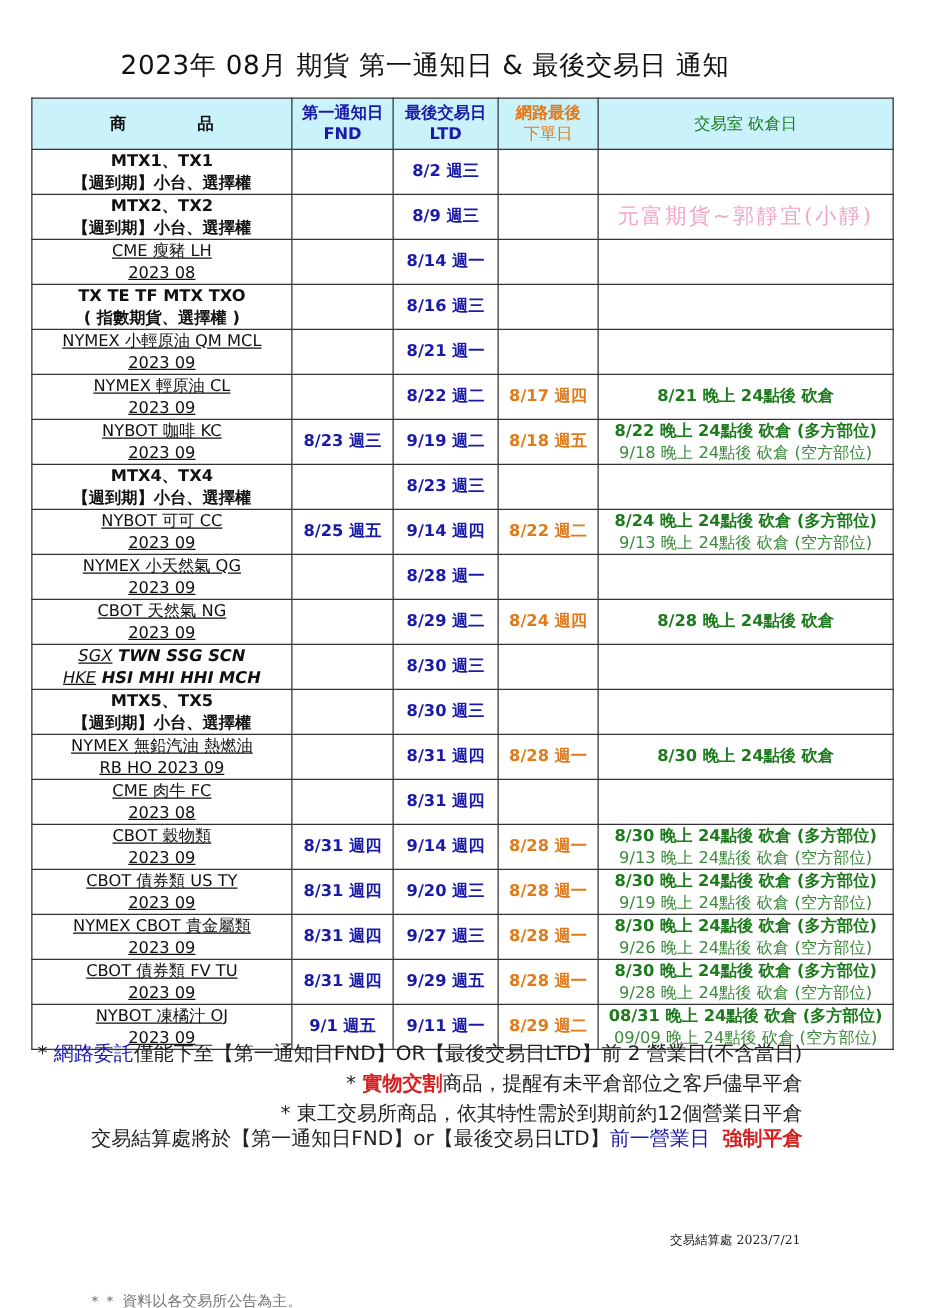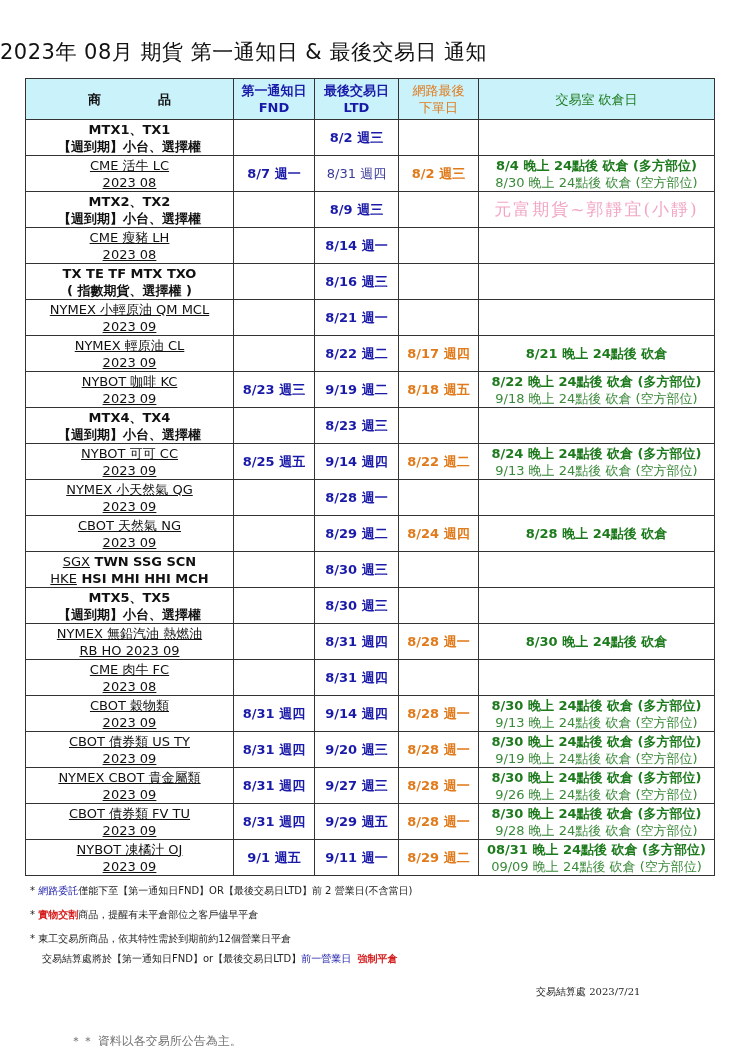--- a/index.html
+++ b/index.html
@@ -1,38 +1,38 @@
 <!DOCTYPE html>
 <html><head>
 <meta charset="utf-8">
 <style>
   html, body { margin: 0; padding: 0; background: #ffffff; }
   body { width: 740px; height: 1046px; position: relative; font-family: "DejaVu Sans", "Liberation Sans", sans-serif; color: #111; overflow: hidden; }
-  .title { position: absolute; top: 38px; left: 0; width: 680px; text-align: left; font-size: 21px; color: #111; letter-spacing: 0.5px; }
+  .title { position: absolute; top: 38px; left: 0; width: 680px; text-align: center; font-size: 21px; color: #111; letter-spacing: 0.5px; }
   table.sched { position: absolute; top: 78px; left: 25px; width: 689px; border-collapse: collapse; table-layout: fixed; }
   table.sched td, table.sched th { border: 1.5px solid #333; text-align: center; vertical-align: middle; padding: 0; font-size: 13px; line-height: 17px; }
   table.sched th { background: #c9f2fb; height: 40px; font-weight: bold; }
   table.sched td { height: 35px; }
   col.c1 { width: 208px; } col.c2 { width: 81px; } col.c3 { width: 84px; } col.c4 { width: 80px; } col.c5 { width: 236px; }
   .h-prod { color: #111; letter-spacing: 22px; padding-left: 22px; }
   .h-fnd, .h-ltd { color: #1a1aa8; }
   .h-web { color: #e07a1a; }
   .h-room { color: #1d7a1d; }
   .prod .u { text-decoration: underline; font-weight: normal; display: block; }
   .prod .b { font-weight: bold; display: block; }
-  .prod .n { display: block; }
+  .prod .n { display: block; font-style: italic; }
   .fnd { color: #1a1aa8; font-weight: bold; }
   .ltd { color: #1a1aa8; font-weight: bold; }
   .ltd.light { font-weight: normal; color: #3a3a9a; }
   .web { color: #e07a1a; font-weight: bold; }
   .room .l1 { color: #1d7a1d; font-weight: bold; display: block; }
   .room .l2 { color: #3a8a3a; display: block; }
   .room .one { color: #1d7a1d; font-weight: bold; }
   .room .stamp { color: #f2a6c4; font-family: "DejaVu Serif", "Liberation Serif", serif; font-size: 17px; letter-spacing: 2px; }
-  .notes { position: absolute; top: 881px; left: 30px; font-size: 10px; color: #222; }
+  .notes { position: absolute; top: 833px; left: 30px; font-size: 16px; color: #222; text-align: right; }
   .notes .line { height: 24px; line-height: 20px; }
   .notes .line2 { height: 20px; line-height: 20px; padding-left: 12px; }
   .blue { color: #1a1aa8; }
   .red { color: #d62020; font-weight: bold; }
   .footer-left { position: absolute; top: 985px; left: 70px; font-size: 12px; color: #737373; font-family: "DejaVu Serif", "Liberation Serif", serif; margin-top: 48px; }
   .footer-right { position: absolute; top: 985px; left: 536px; font-size: 10px; color: #222; font-family: "DejaVu Serif", "Liberation Serif", serif; }
 </style>
 </head>
 <body>
 
@@ -51,21 +51,21 @@
       <th><span class="h-prod">商　品</span></th>
       <th>
           <span class="h-fnd" style="display:block">第一通知日</span>
           <span class="h-fnd" style="display:block">FND</span>
         </th>
       <th>
           <span class="h-ltd" style="display:block">最後交易日</span>
           <span class="h-ltd" style="display:block">LTD</span>
         </th>
       <th>
-          <span class="h-web" style="display:block;font-weight:normal">網路最後</span>
+          <span class="h-web" style="display:block;font-weight:bold">網路最後</span>
           <span class="h-web" style="display:block;font-weight:normal">下單日</span>
         </th>
       <th><span class="h-room" style="font-weight:normal">交易室 砍倉日</span></th>
     </tr>
   </thead>
   <tbody id="tbody">
       <tr>
         <td class="prod">
           <span class="b">MTX1、TX1</span>
           <span class="b">【週到期】小台、選擇權</span>
@@ -73,33 +73,20 @@
         <td class="fnd"></td>
         <td class="ltd">8/2 週三</td>
         <td class="web"></td>
         <td class="room">
           <span class="l1"></span>
           <span class="l2"></span>
         </td>
       </tr>
       <tr>
         <td class="prod">
-          <span class="u">CME 活牛 LC</span>
-          <span class="u">2023 08</span>
-        </td>
-        <td class="fnd">8/7 週一</td>
-        <td class="ltd light">8/31 週四</td>
-        <td class="web">8/2 週三</td>
-        <td class="room">
-          <span class="l1">8/4 晚上 24點後 砍倉 (多方部位)</span>
-          <span class="l2">8/30 晚上 24點後 砍倉 (空方部位)</span>
-        </td>
-      </tr>
-      <tr>
-        <td class="prod">
           <span class="b">MTX2、TX2</span>
           <span class="b">【週到期】小台、選擇權</span>
         </td>
         <td class="fnd"></td>
         <td class="ltd">8/9 週三</td>
         <td class="web"></td>
         <td class="room"><span class="stamp">元富期貨~郭靜宜(小靜)</span></td>
       </tr>
       <tr>
         <td class="prod">

